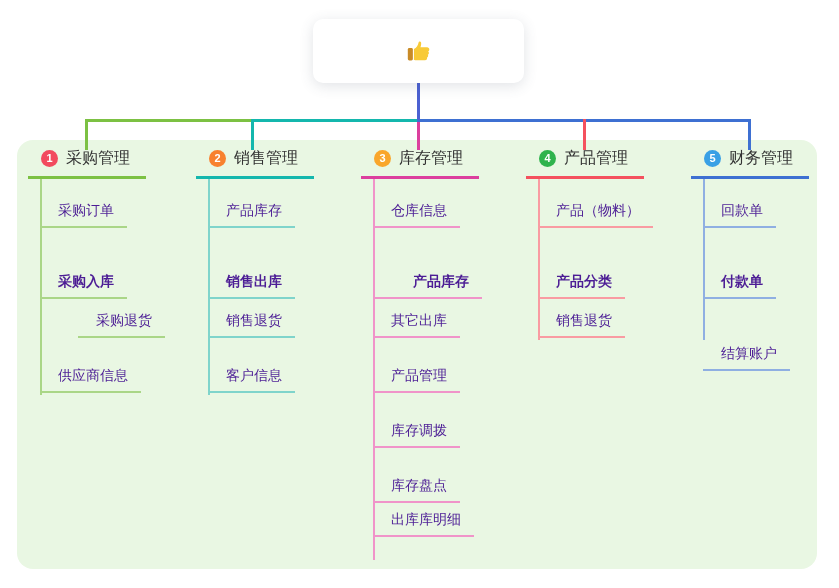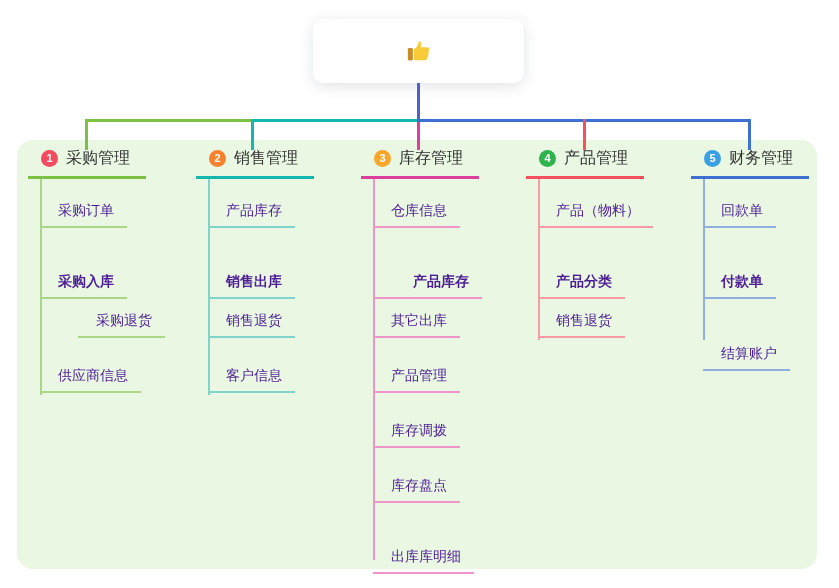--- a/index.html
+++ b/index.html
@@ -59,21 +59,21 @@
   .vl-7{height:381px;}
   .vl-3{height:161px;}
   .child{
     position:absolute;left:12px;height:33px;box-sizing:border-box;
     display:flex;align-items:flex-end;
     padding:0 13px 6px 18px;
     border-bottom:2px solid var(--c,#bbb);
     font-size:14px;color:#4c1d95;white-space:nowrap;cursor:default;
   }
   .r0{top:49px;}.r1{top:120px;font-weight:bold;}.r2{top:159px;}
-  .r3{top:214px;}.r4{top:269px;}.r5{top:324px;}.r6{top:395px;}
+  .r3{top:214px;}.r4{top:269px;}.r5{top:324px;}.r6{top:358px;}
 </style>
 </head>
 <body>
 
 <div class="panel" style="--c: #e9f7e3;"></div>
 
 <div class="line seg seg-0" style="--c: #7cc143;"></div>
 <div class="line seg seg-1" style="--c: #14b7ad;"></div>
 <div class="line seg seg-4" style="--c: #3e70d2;"></div>
 <div class="line drop drop-0" style="--c: #7cc143;"></div>

